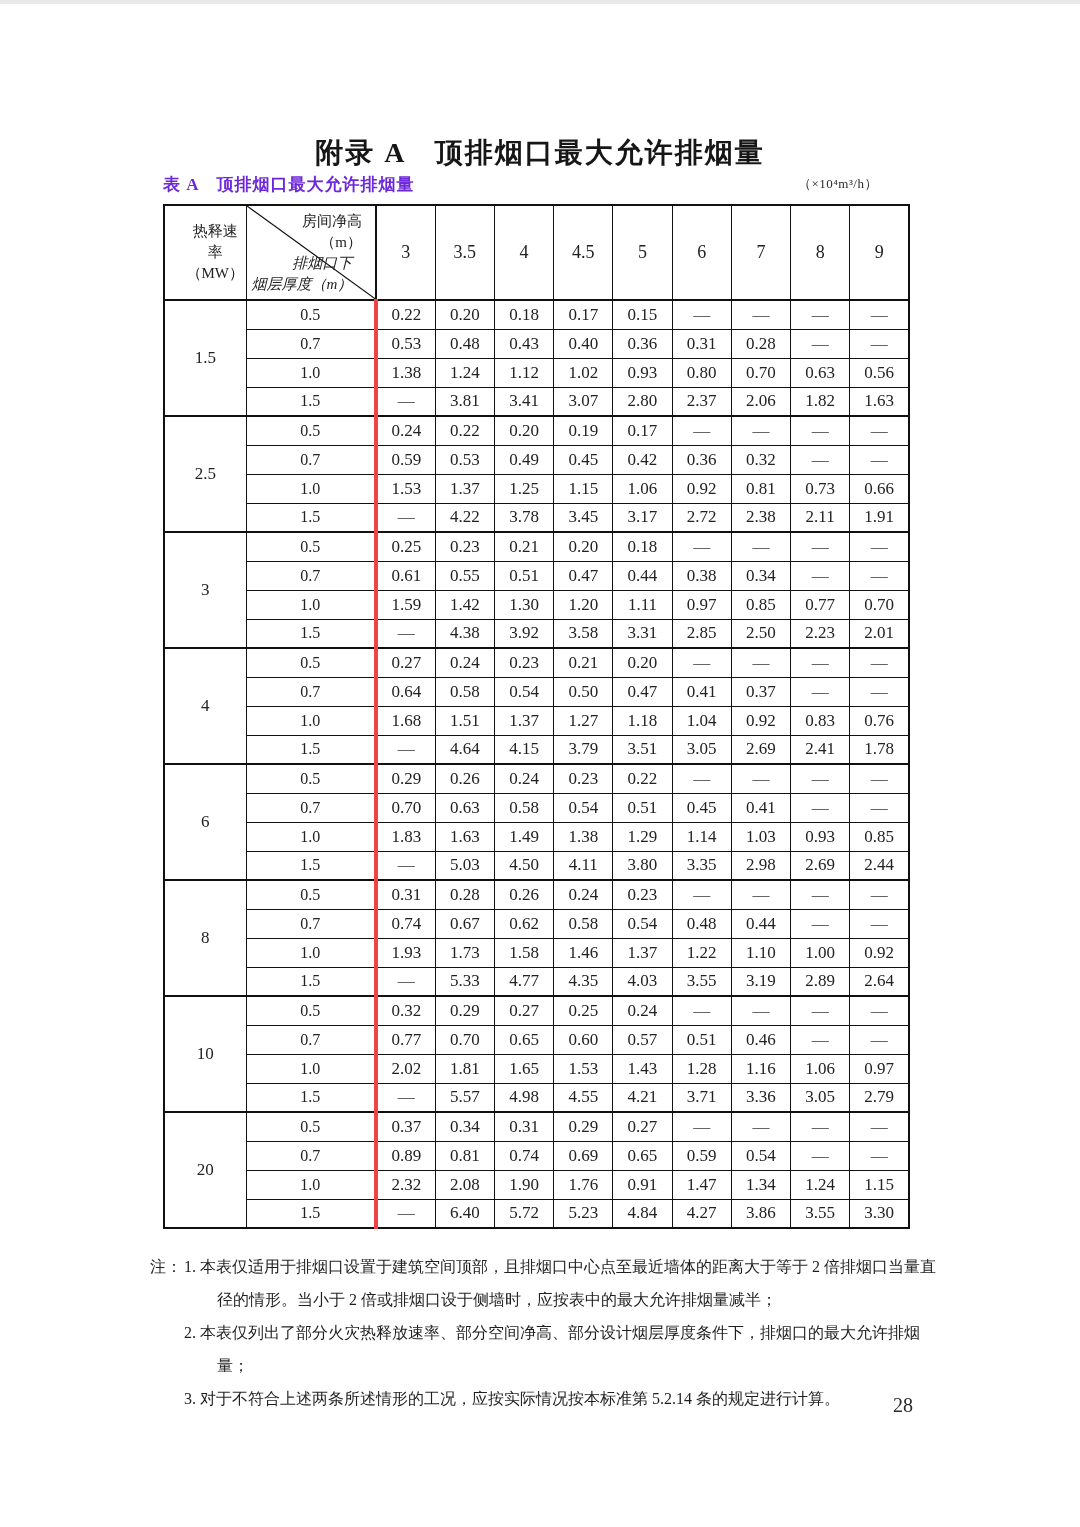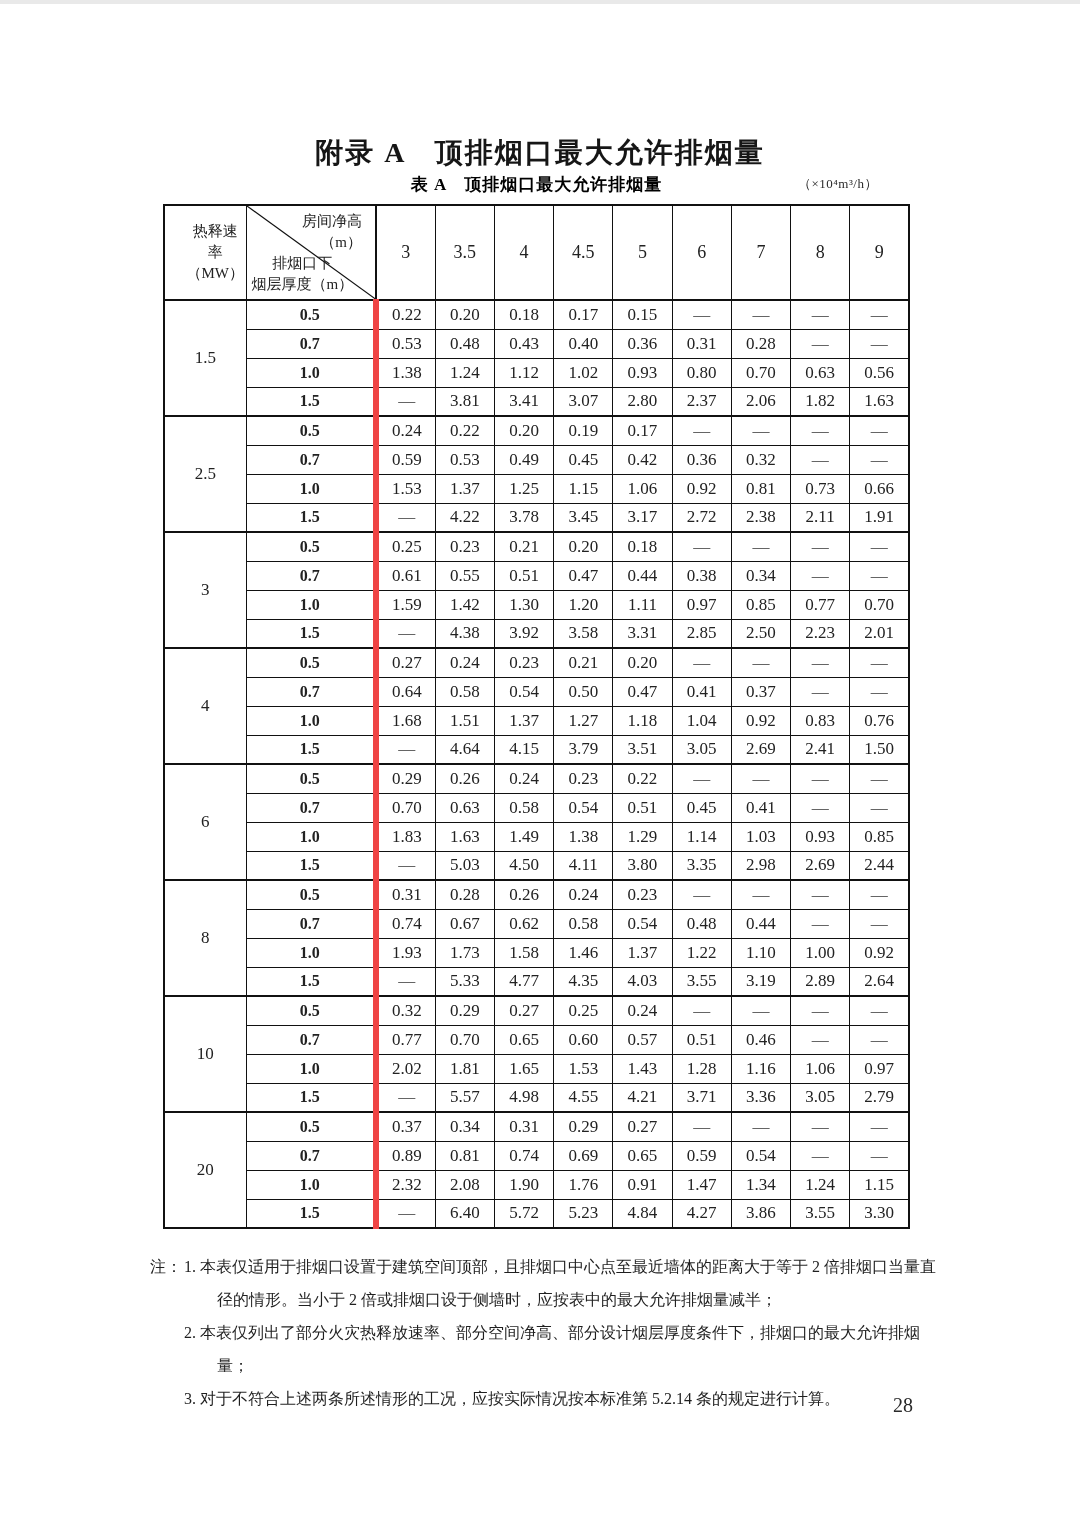--- a/index.html
+++ b/index.html
@@ -28,25 +28,24 @@
   .caption-row {
     position: absolute;
     top: 169px;
     left: 163px;
     width: 747px;
     height: 26px;
   }
   .caption {
     display: block;
     width: 100%;
-    text-align: center;
     font-size: 17px;
     font-weight: bold;
     letter-spacing: 1px;
-    color: #000000;
+    color: #6d28d9;
   }
   .unit {
     position: absolute;
     top: 2px;
     right: 32px;
     font-size: 13px;
     font-weight: normal;
     letter-spacing: 0.5px;
     color: #2a2a2a;
   }
@@ -88,25 +87,26 @@
     line-height: 21px;
     text-align: right;
     white-space: pre-line;
   }
   .diag-bottom {
     position: absolute;
     left: 5px;
     bottom: 4px;
     font-size: 15px;
     line-height: 21px;
-    text-align: center;
+    text-align: right;
     white-space: pre-line;
+    font-style: italic;
   }
   .smoke-table tbody td { height: 29px; font-size: 17px; }
-  .smoke-table tbody td.depth-cell { border-right: 6px solid #ef4444; font-size: 16px; font-weight: bold; }
+  .smoke-table tbody td.depth-cell { border-right: 4px solid #ef4444; font-size: 16px; }
   .smoke-table tbody tr.block-start td { border-top: 2px solid #111; }
   .smoke-table tbody td.mw-cell { font-size: 17px; }
   .smoke-table tbody td.dash { color: #4a4a4a; }
   .notes {
     position: absolute;
     top: 1246px;
     left: 150px;
     width: 786px;
     display: flex;
     font-size: 16px;
@@ -363,21 +363,21 @@
         <tr>
           <td class="depth-cell">1.5</td>
           <td class="value-cell dash">—</td>
           <td class="value-cell">4.64</td>
           <td class="value-cell">4.15</td>
           <td class="value-cell">3.79</td>
           <td class="value-cell">3.51</td>
           <td class="value-cell">3.05</td>
           <td class="value-cell">2.69</td>
           <td class="value-cell">2.41</td>
-          <td class="value-cell">1.50</td>
+          <td class="value-cell">1.78</td>
         </tr>
         <tr class="block-start">
           <td rowspan="4" class="mw-cell">6</td>
           <td class="depth-cell">0.5</td>
           <td class="value-cell">0.29</td>
           <td class="value-cell">0.26</td>
           <td class="value-cell">0.24</td>
           <td class="value-cell">0.23</td>
           <td class="value-cell">0.22</td>
           <td class="value-cell dash">—</td>

